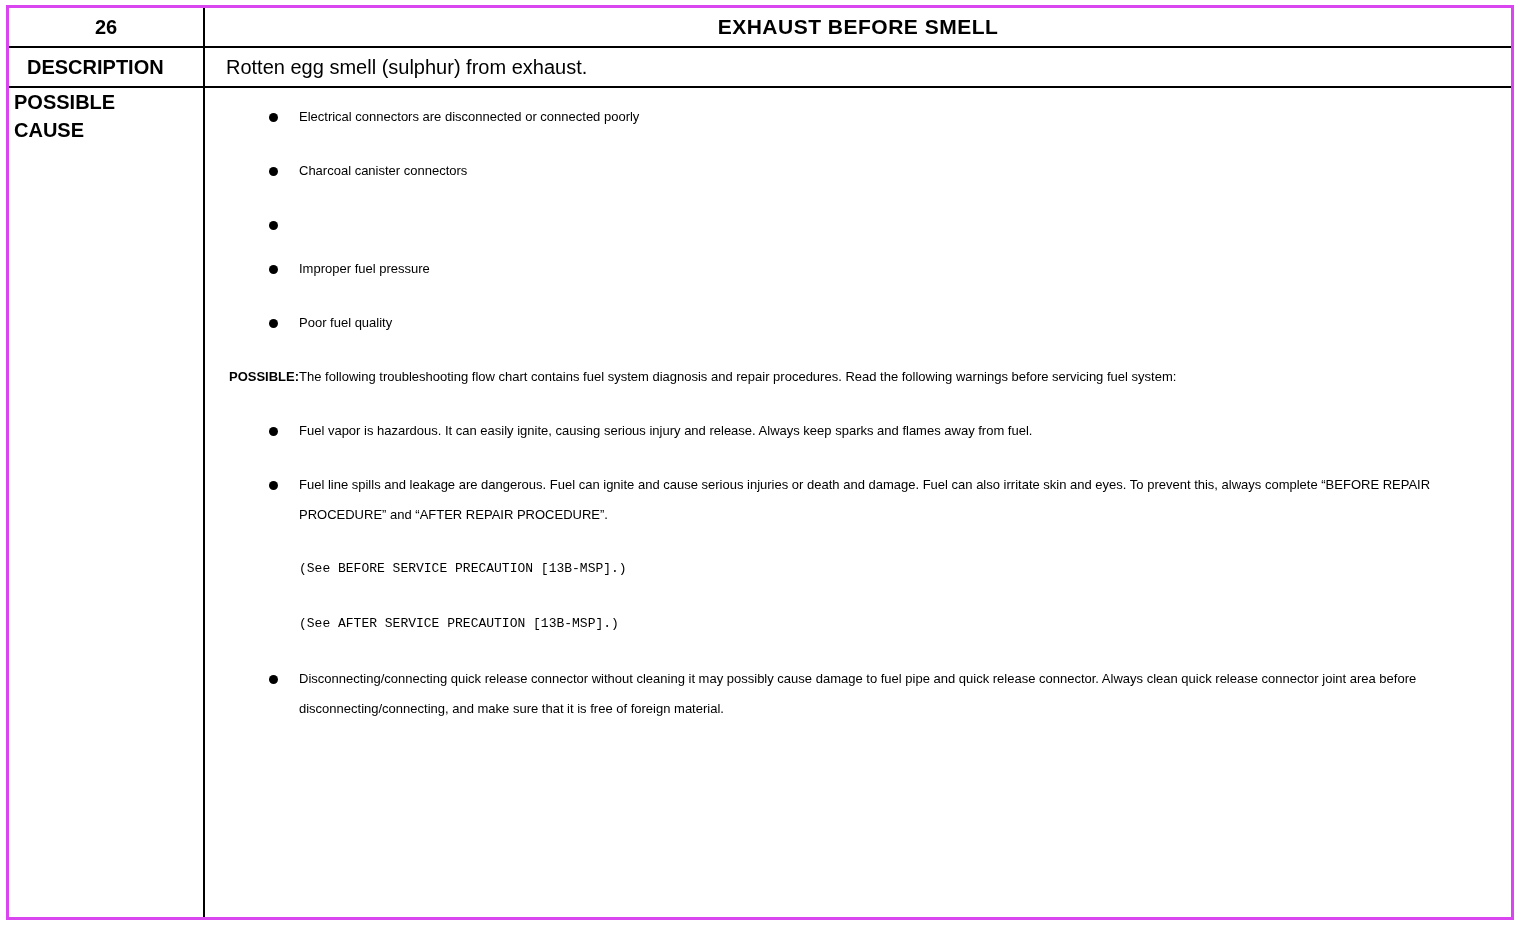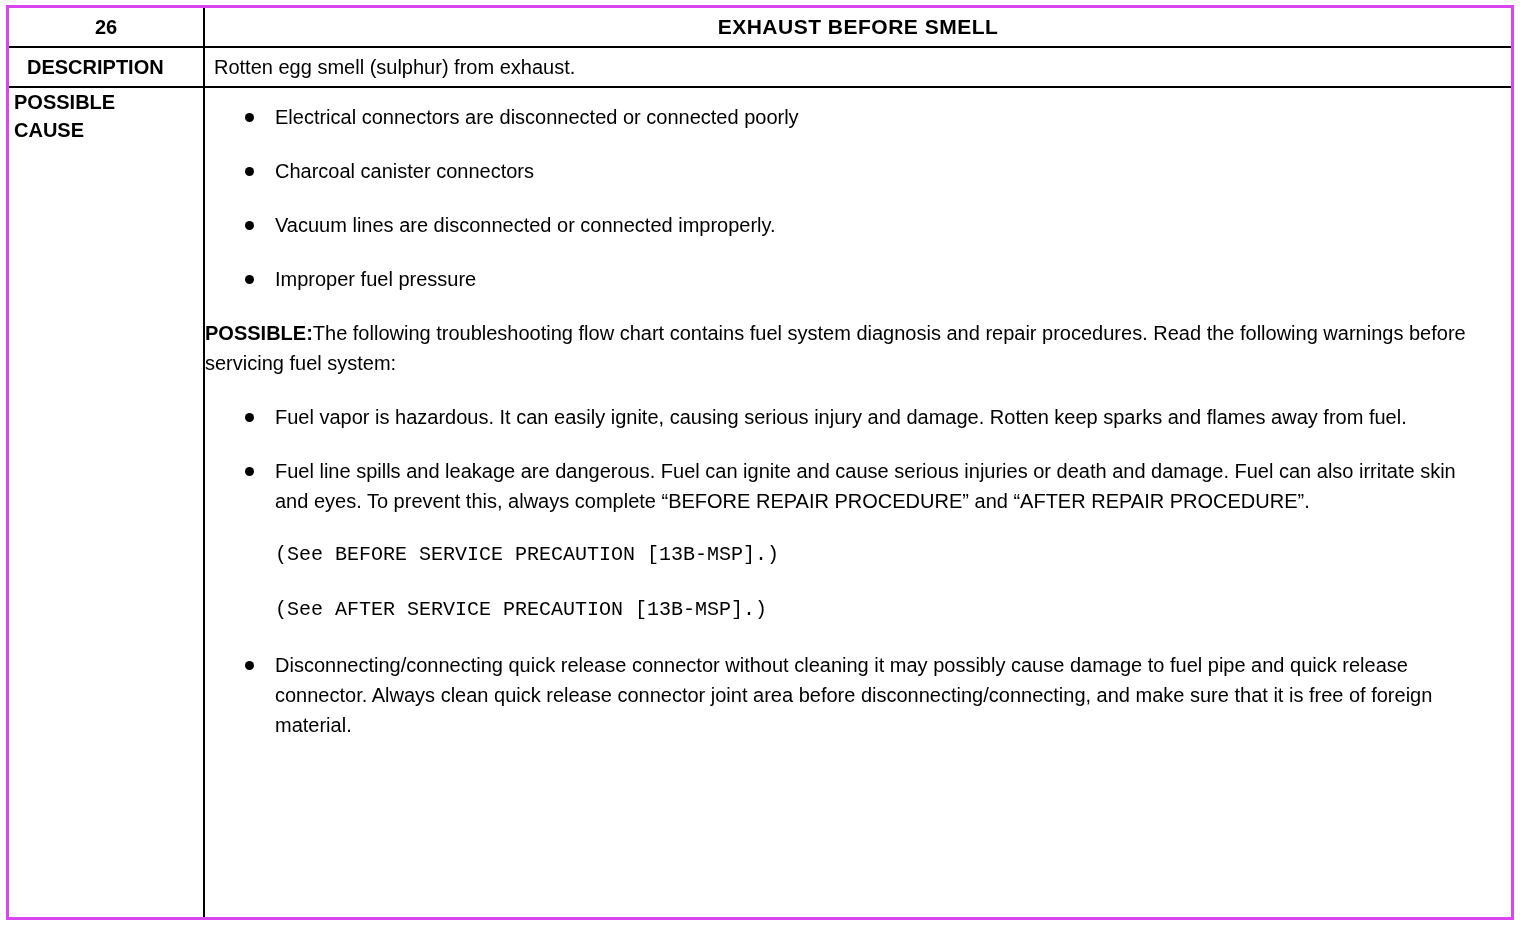--- a/index.html
+++ b/index.html
@@ -42,37 +42,37 @@
   .c-dlabel {
     border-right: 2px solid #000;
     border-bottom: 2px solid #000;
     display: flex; align-items: center;
     padding-left: 18px;
     font-weight: bold; font-size: 20px;
   }
   .c-dvalue {
     border-bottom: 2px solid #000;
     display: flex; align-items: center;
-    padding-left: 9px;
+    padding-left: 21px;
     font-size: 20px;
   }
   .c-plabel {
     border-right: 2px solid #000;
     display: flex; 
     padding-left: 5px;
     font-weight: bold; font-size: 20px;
   }
   .c-plabel span {
     display: block;
     max-width: 130px;
     line-height: 28px;
   }
   .c-content {
-    padding: 14px 18px 6px 0;
-    font-size: 20px;
+    padding: 14px 18px 6px 24px;
+    font-size: 13px;
   }
 
   .li {
     display: flex;
     align-items: flex-start;
     margin: 0 0 24px 40px;
   }
   .dot {
     flex: 0 0 auto;
     width: 9px; height: 9px;
@@ -114,32 +114,35 @@
       <div class="li">
         <span class="dot"></span>
         <span class="li-text">Electrical connectors are disconnected or connected poorly</span>
       </div>
       <div class="li">
         <span class="dot"></span>
         <span class="li-text">Charcoal canister connectors</span>
       </div>
       <div class="li">
         <span class="dot"></span>
-        <span class="li-text">Vacuum lines are disconnected or connected improperly.</span>
       </div>
       <div class="li">
         <span class="dot"></span>
         <span class="li-text">Improper fuel pressure</span>
+      </div>
+      <div class="li">
+        <span class="dot"></span>
+        <span class="li-text">Poor fuel quality</span>
       </div>
 
       <p class="para"><span class="bold">POSSIBLE:</span><span>The following troubleshooting flow chart contains fuel system diagnosis and repair procedures. Read the following warnings before servicing fuel system:</span></p>
 
       <div class="li">
         <span class="dot"></span>
-        <span class="li-text">Fuel vapor is hazardous. It can easily ignite, causing serious injury and damage. Rotten keep sparks and flames away from fuel.</span>
+        <span class="li-text">Fuel vapor is hazardous. It can easily ignite, causing serious injury and release. Always keep sparks and flames away from fuel.</span>
       </div>
       <div class="li">
         <span class="dot"></span>
         <span class="li-text">Fuel line spills and leakage are dangerous. Fuel can ignite and cause serious injuries or death and damage. Fuel can also irritate skin and eyes. To prevent this, always complete “BEFORE REPAIR PROCEDURE” and “AFTER REPAIR PROCEDURE”.</span>
       </div>
 
       <p class="ref">(See BEFORE SERVICE PRECAUTION [13B-MSP].)</p>
       <p class="ref">(See AFTER SERVICE PRECAUTION [13B-MSP].)</p>
 
 

